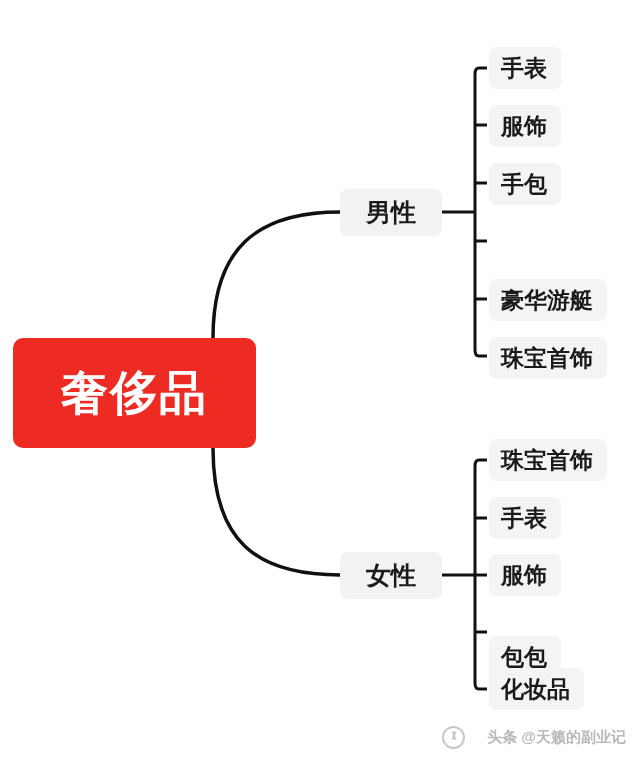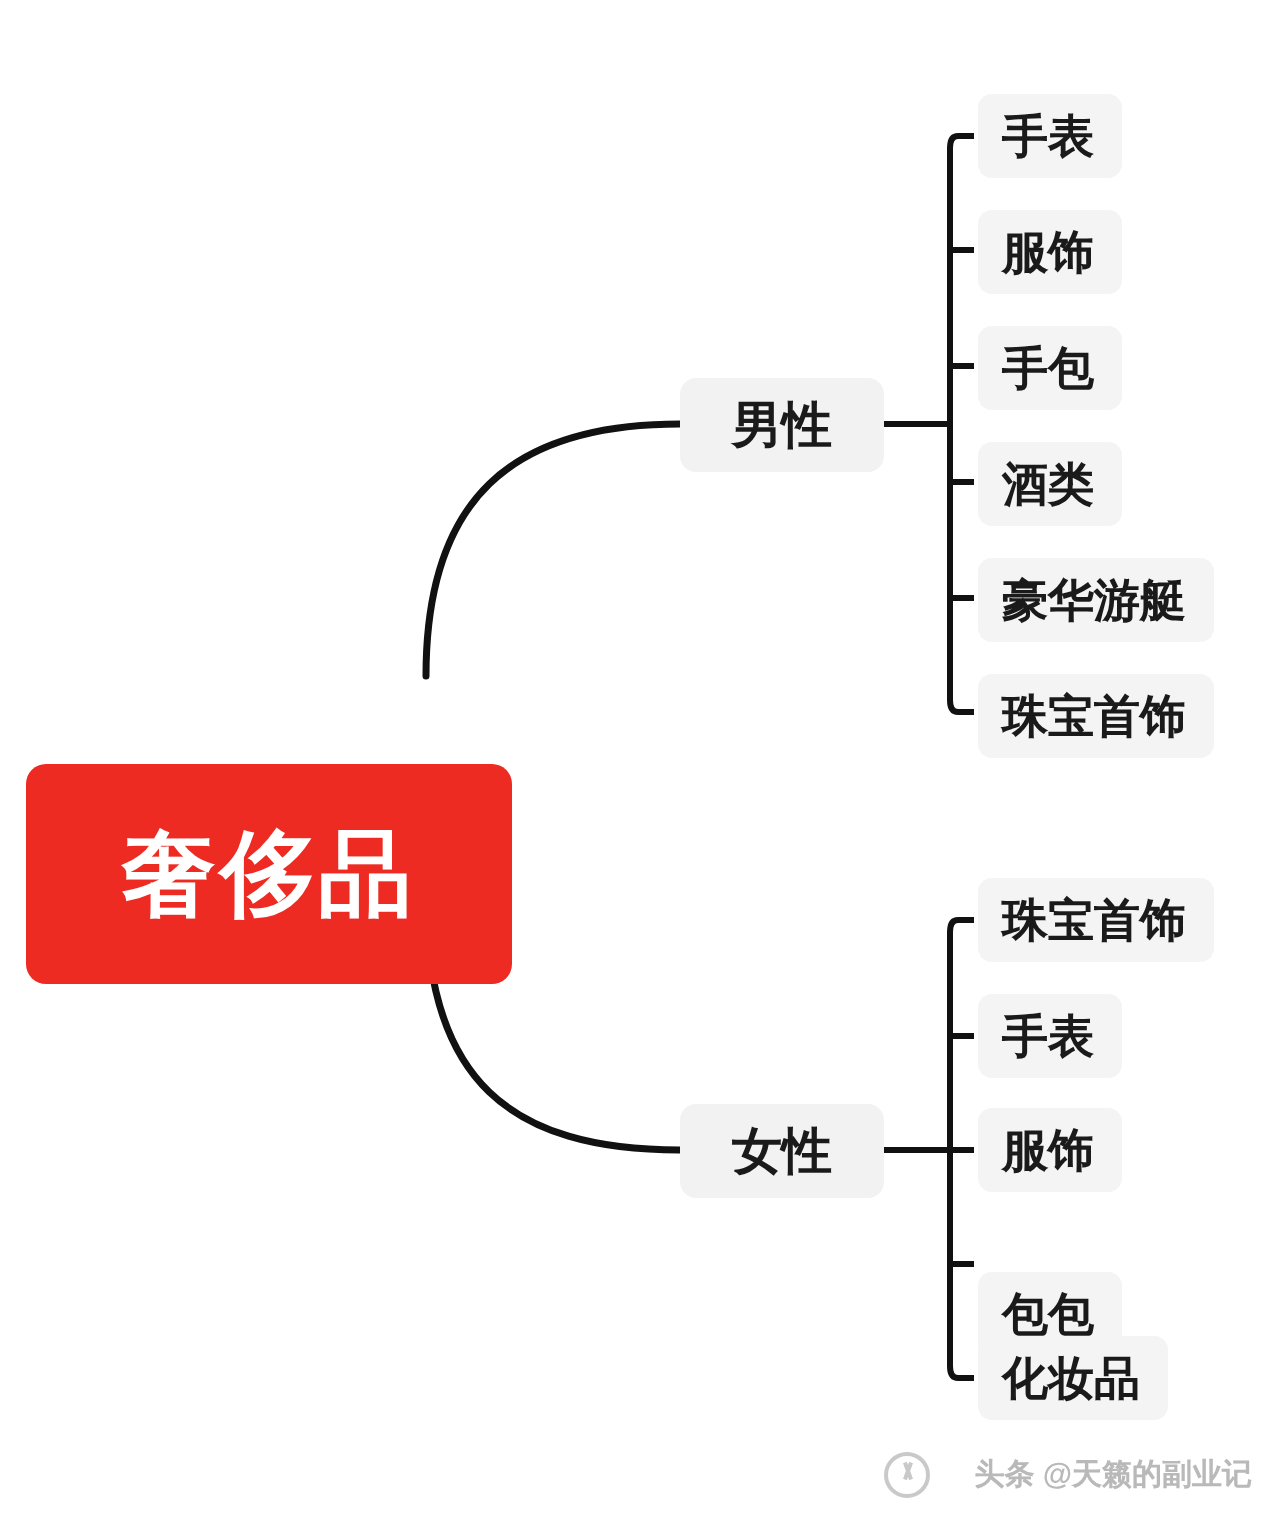--- a/index.html
+++ b/index.html
@@ -34,21 +34,20 @@
     background: #ED2B23;
     border-radius: 10px;
     display: flex;
     align-items: center;
     justify-content: center;
     color: #ffffff;
     font-size: 47px;
     font-weight: 700;
     letter-spacing: 2px;
     box-sizing: border-box;
-    margin-top: 44px;
   }
   .branch-node {
     position: absolute;
     background: #F2F2F2;
     border-radius: 8px;
     display: flex;
     align-items: center;
     justify-content: center;
     color: #1a1a1a;
     font-size: 25px;
@@ -151,23 +150,20 @@
 
   <div class="leaf-node" style="left:489px; top:47px; width:72px; height:42px;">
     <span>手表</span>
   </div>
   <div class="leaf-node" style="left:489px; top:105px; width:72px; height:42px;">
     <span>服饰</span>
   </div>
   <div class="leaf-node" style="left:489px; top:163px; width:72px; height:42px;">
     <span>手包</span>
   </div>
-  <div class="leaf-node" style="left:489px; top:221px; width:72px; height:42px;">
-    <span>酒类</span>
-  </div>
   <div class="leaf-node" style="left:489px; top:279px; width:118px; height:42px;">
     <span>豪华游艇</span>
   </div>
   <div class="leaf-node" style="left:489px; top:337px; width:118px; height:42px;">
     <span>珠宝首饰</span>
   </div>
 
   <div class="leaf-node" style="left:489px; top:439px; width:118px; height:42px;">
     <span>珠宝首饰</span>
   </div>

